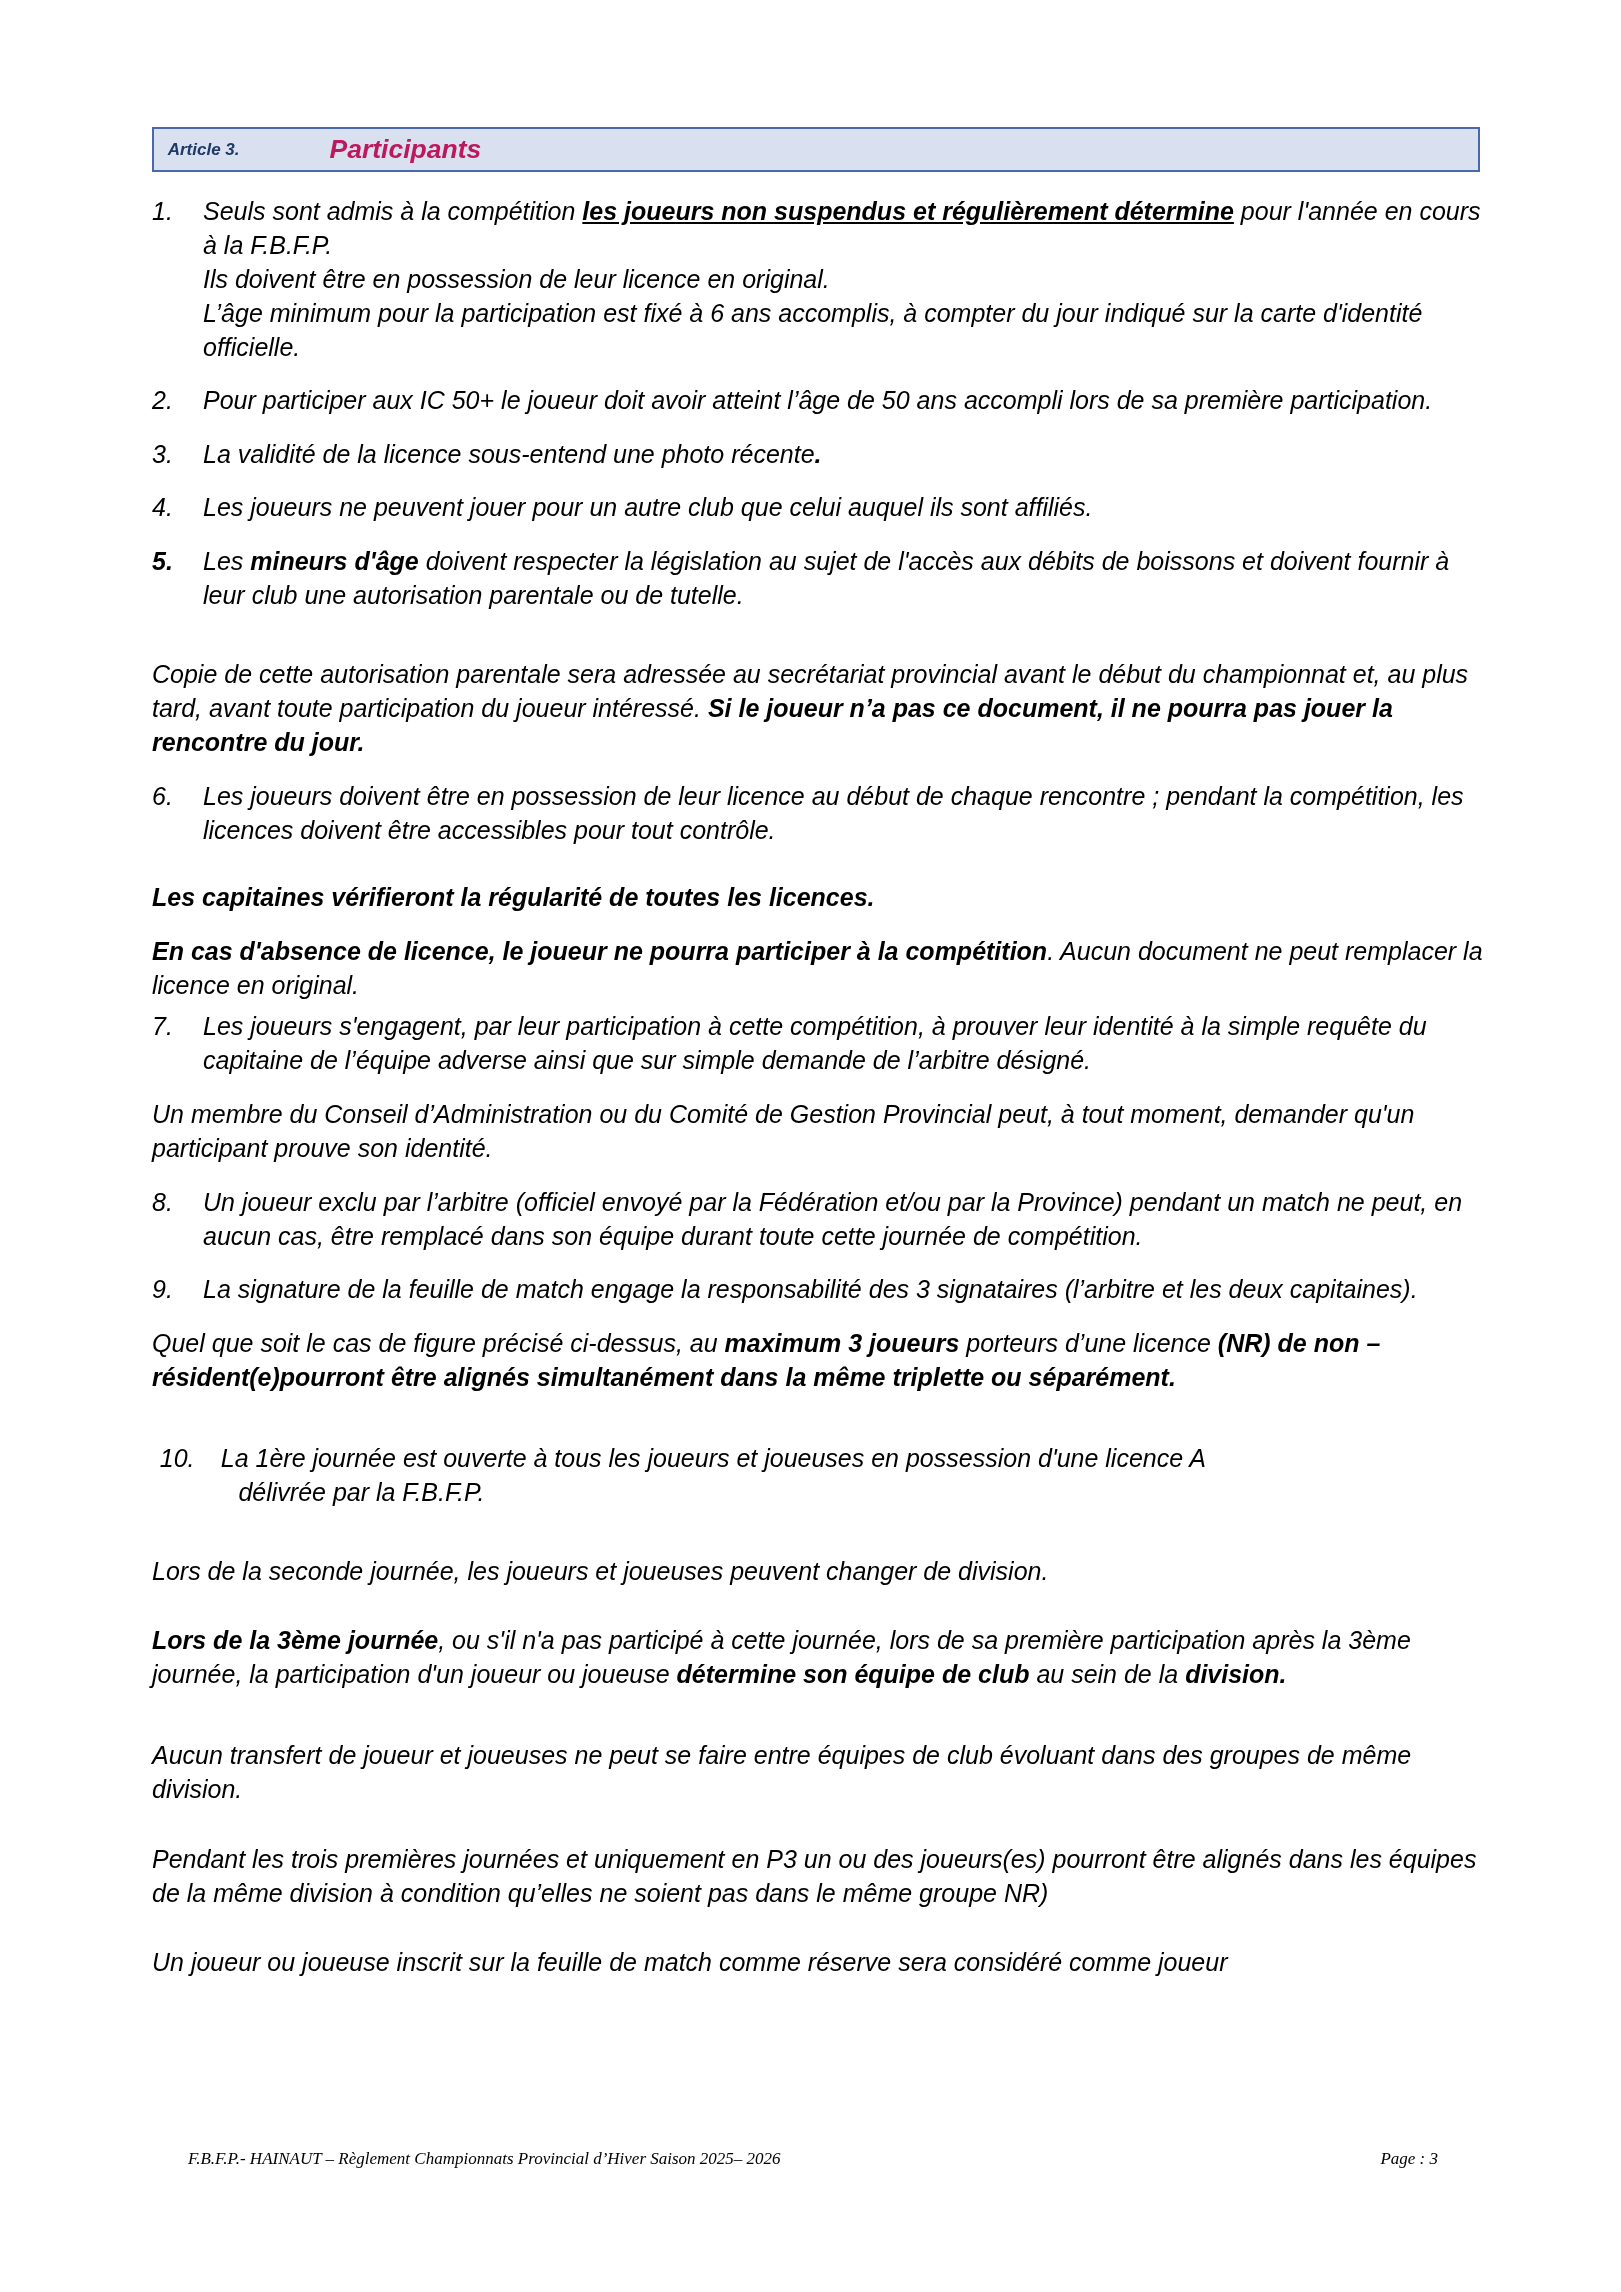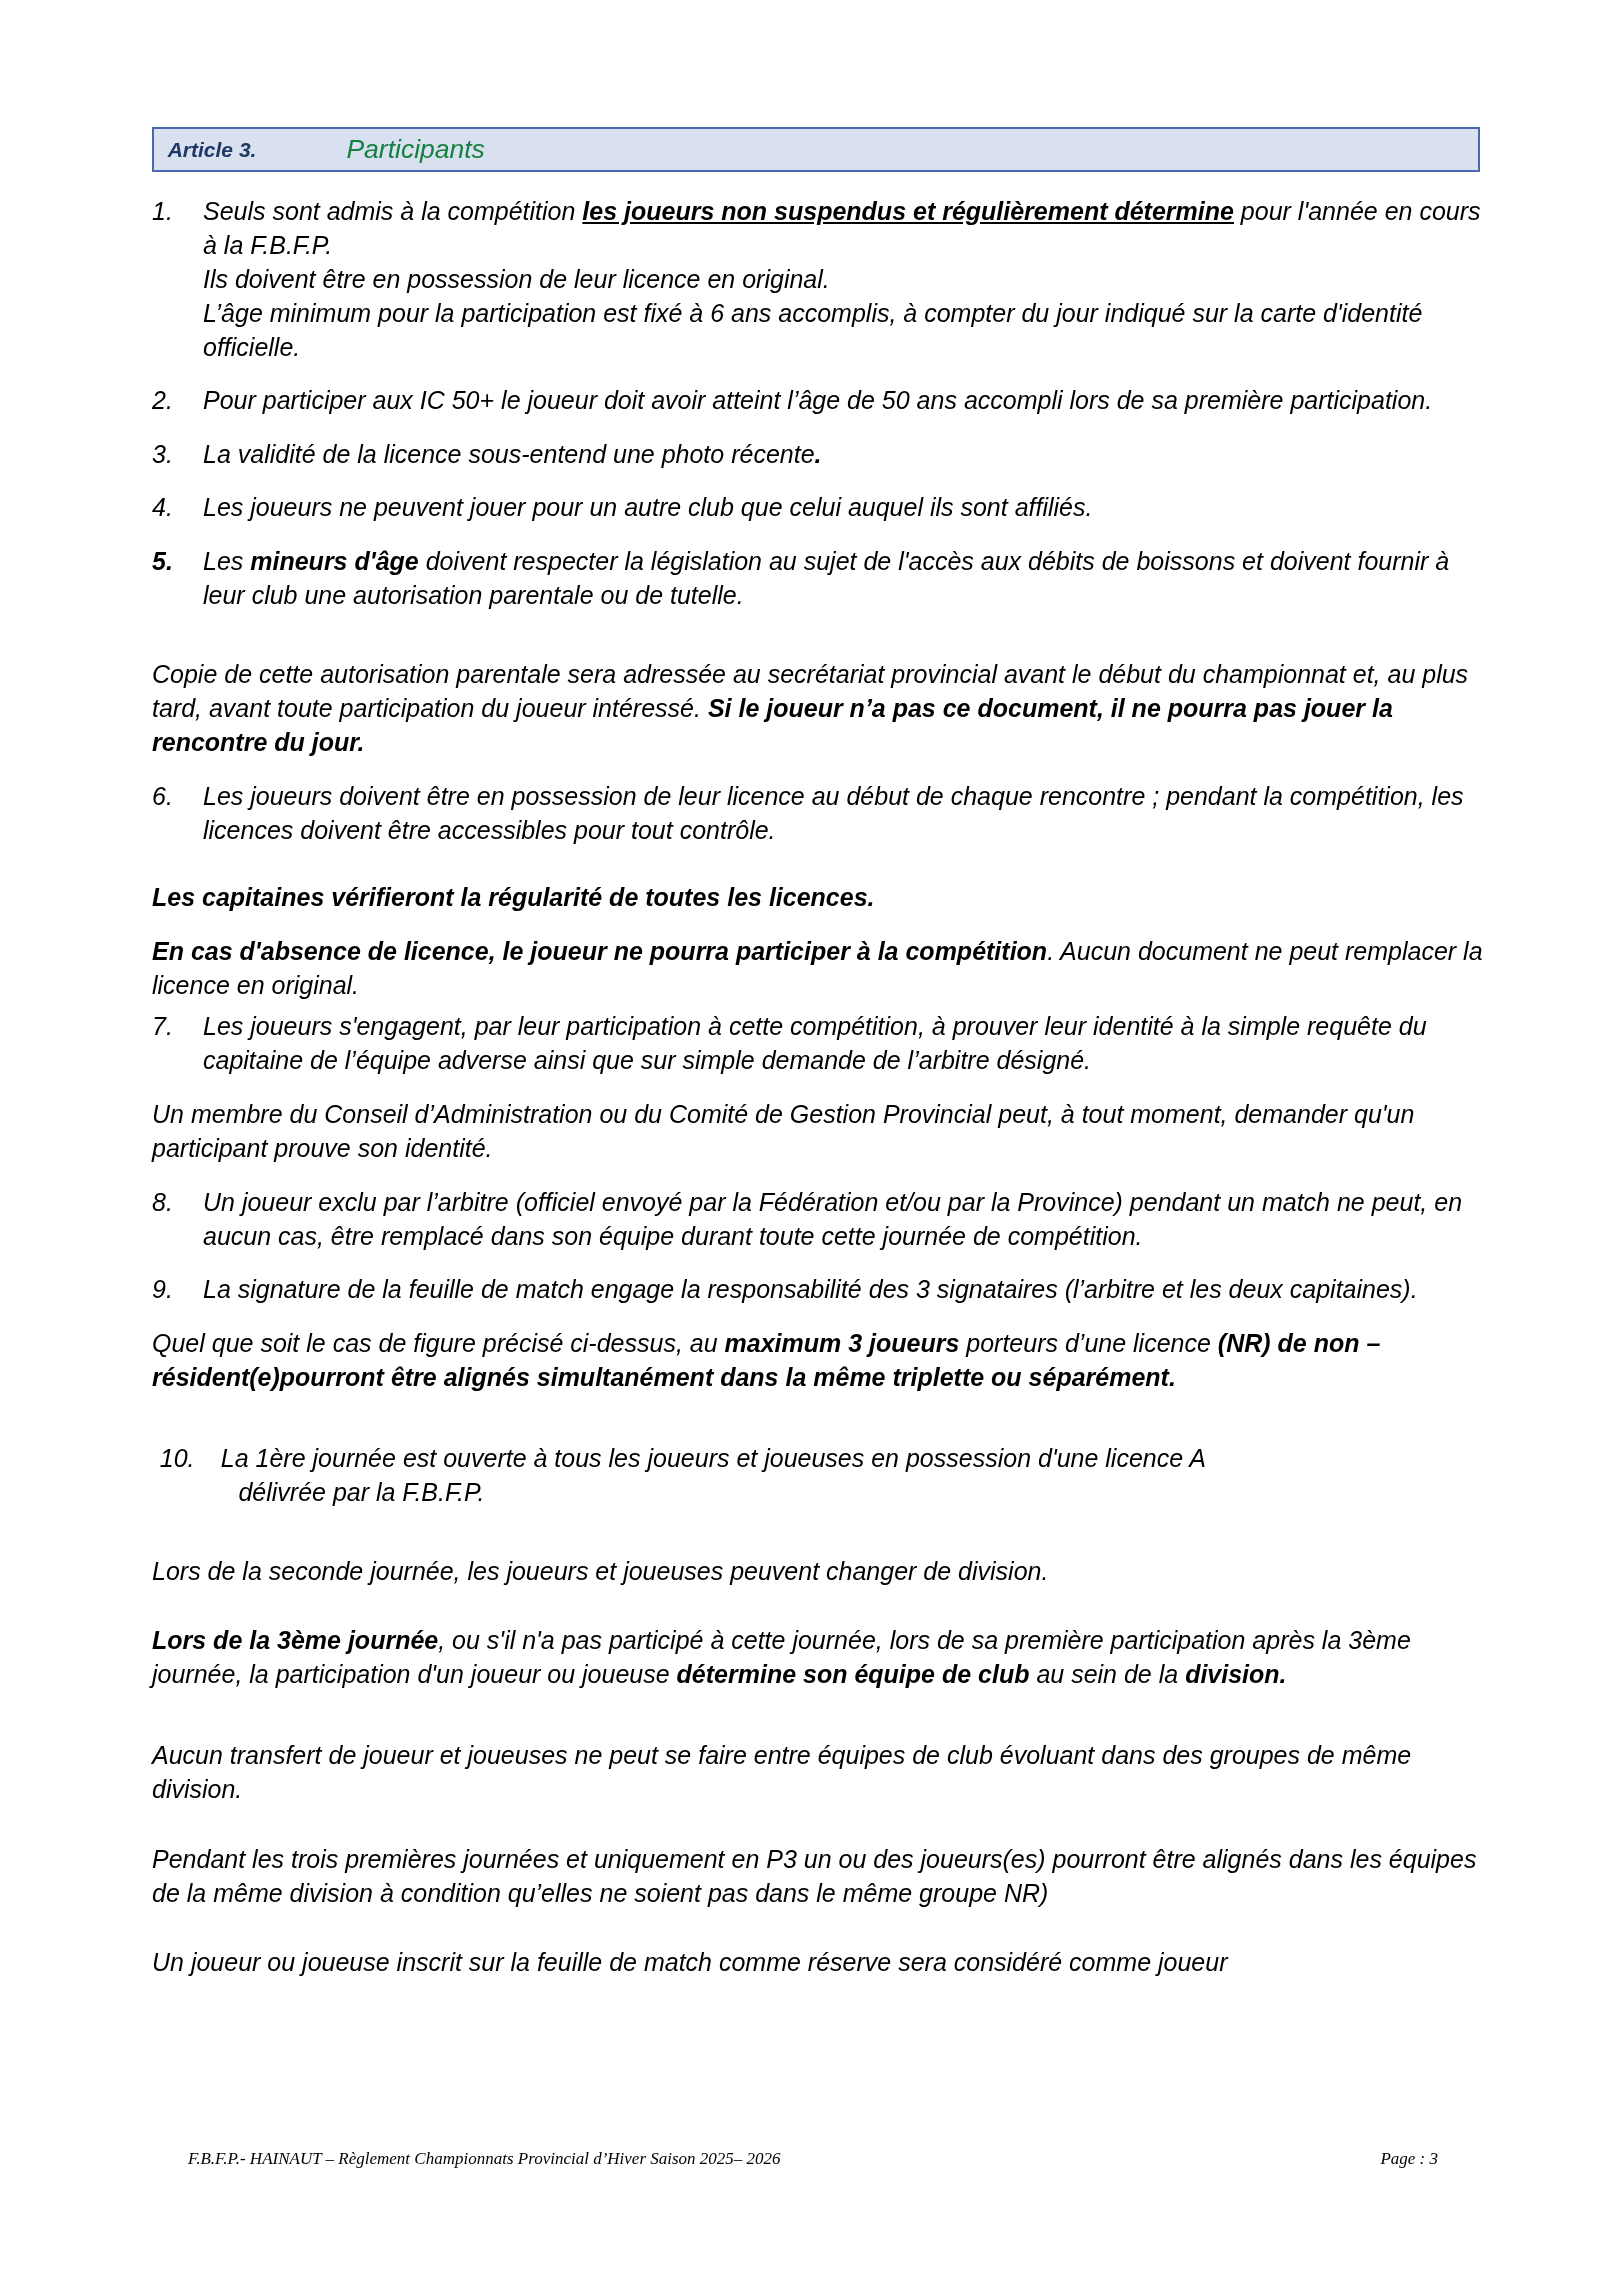--- a/index.html
+++ b/index.html
@@ -37,29 +37,29 @@
     height: 45px;
     display: flex;
     align-items: center;
     padding-left: 13.7px;
     margin-bottom: 21.6px;
     width: 1328px;
   }
   .article-bar .num {
     font-style: italic;
     font-weight: bold;
-    font-size: 21px;
+    font-size: 17px;
     color: #1f3864;
     letter-spacing: 0px;
   }
   .article-bar .title {
     font-style: italic;
-    font-weight: normal;
+    font-weight: bold;
     font-size: 26.5px;
-    color: #15803d;
+    color: #be185d;
     margin-left: 90px;
   }
 
   
   .txt {
     font-style: italic;
     font-size: 25px;
     line-height: 34px;
     color: #000;
   }

